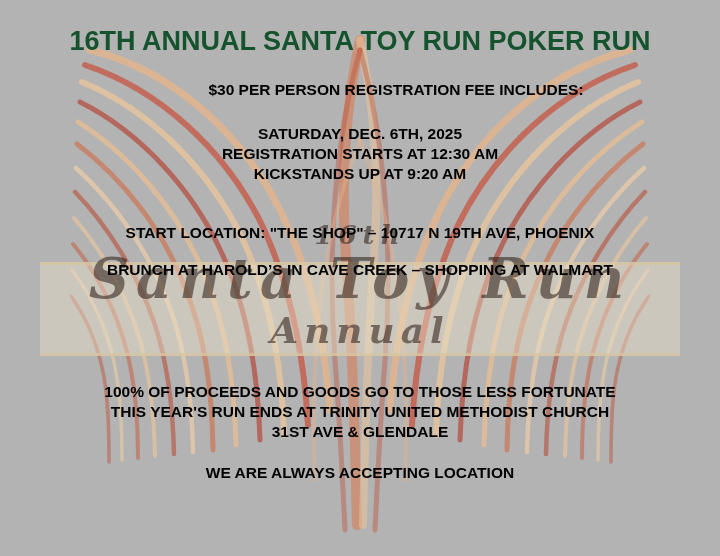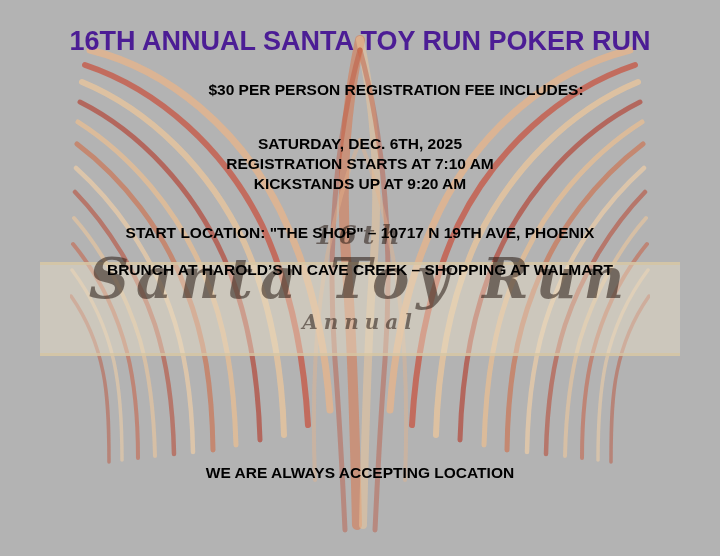--- a/index.html
+++ b/index.html
@@ -66,21 +66,21 @@
   }
   #logo-script .lg-16th {
     font-size: 26px;
     letter-spacing: 6px;
   }
   #logo-script .lg-main {
     font-size: 56px;
     letter-spacing: 7px;
   }
   #logo-script .lg-annual {
-    font-size: 20px;
+    font-size: 36px;
     letter-spacing: 6px;
     margin-top: 4px;
   }
 
   
   #text-layer {
     position: absolute;
     left: 0;
     top: 0;
     width: 720px;
@@ -90,37 +90,37 @@
   }
 
   #poster-title {
     position: absolute;
     left: 0;
     top: 26px;
     width: 720px;
     font-size: 27px;
     font-weight: bold;
     letter-spacing: 0px;
-    color: #4c1d95;
+    color: #14532d;
   }
 
   .block {
     position: absolute;
     left: 0;
     width: 720px;
     font-size: 15.5px;
     font-weight: bold;
     line-height: 20px;
     color: #000;
   }
 
   .line { display: block; white-space: nowrap; }
 
   #blk-fee       { top: 80px; padding-left: 36px; }
-  #blk-date      { top: 134px; }
+  #blk-date      { top: 124px; }
   #blk-start     { top: 223px; }
   #blk-brunch    { top: 260px; }
   #blk-raffles   { top: 320px; }
   #blk-proceeds  { top: 382px; }
   #blk-donations { top: 463px; }
 </style>
 </head>
 <body>
 
 <div id="poster">
@@ -190,32 +190,37 @@
   <div id="text-layer">
 
     <div id="poster-title">16TH ANNUAL SANTA TOY RUN POKER RUN</div>
 
     <div class="block" id="blk-fee">
       <span class="line">$30 PER PERSON REGISTRATION FEE INCLUDES:</span>
     </div>
 
     <div class="block" id="blk-date">
       <span class="line">SATURDAY, DEC. 6TH, 2025</span>
-      <span class="line">REGISTRATION STARTS AT 7:10 AM</span>
+      <span class="line">REGISTRATION STARTS AT 12:30 AM</span>
       <span class="line">KICKSTANDS UP AT 9:20 AM</span>
     </div>
 
     <div class="block" id="blk-start">
       <span class="line">START LOCATION: "THE SHOP" – 10717 N 19TH AVE, PHOENIX</span>
     </div>
 
     <div class="block" id="blk-brunch">
       <span class="line">BRUNCH AT HAROLD’S IN CAVE CREEK – SHOPPING AT WALMART</span>
     </div>
 
 
+    <div class="block" id="blk-proceeds">
+      <span class="line">100% OF PROCEEDS AND GOODS GO TO THOSE LESS FORTUNATE</span>
+      <span class="line">THIS YEAR'S RUN ENDS AT TRINITY UNITED METHODIST CHURCH</span>
+      <span class="line">31ST AVE &amp; GLENDALE</span>
+    </div>
 
     <div class="block" id="blk-donations">
       <span class="line">WE ARE ALWAYS ACCEPTING LOCATION</span>
     </div>
 
   </div>
 </div>
 
 </body></html>

